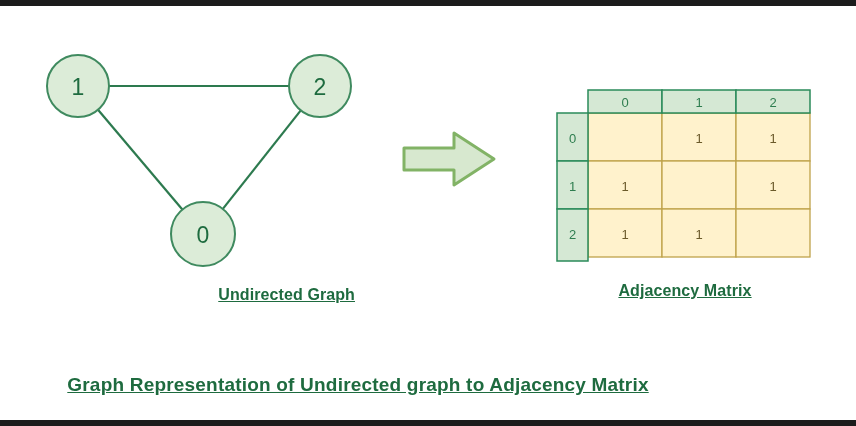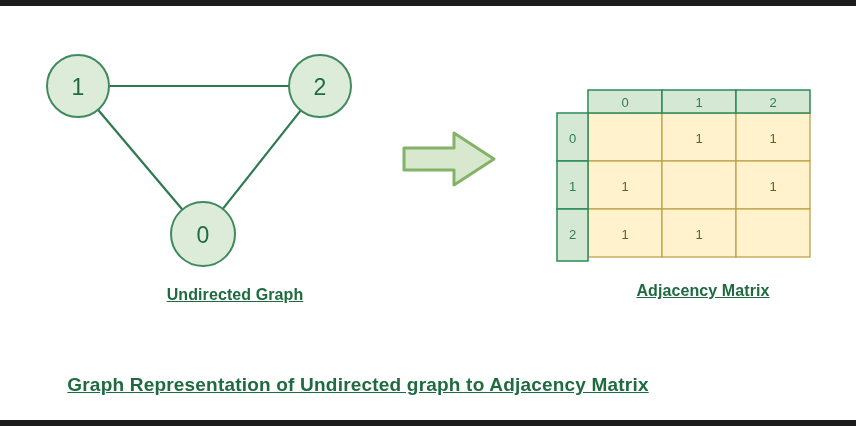--- a/index.html
+++ b/index.html
@@ -46,20 +46,21 @@
     font-size: 16px;
     font-weight: bold;
     color: #1e6b3f;
     text-decoration: underline;
     letter-spacing: 0.1px;
   }
   .graph-caption {
     left: 85px;
     top: 258px;
     width: 240px;
+    text-align: right;
   }
 
   
   #arrow-block {
     position: absolute;
     left: 400px;
     top: 128px;
     width: 100px;
     height: 62px;
   }
@@ -71,21 +72,21 @@
     top: 84px;
     width: 280px;
     height: 220px;
   }
   #matrix-grid {
     position: absolute;
     left: 0;
     top: 0;
   }
   .matrix-caption {
-    left: 45px;
+    left: 27px;
     top: 198px;
     width: 220px;
   }
 
   
   #bottom-title {
     position: absolute;
     left: 0;
     top: 374px;
     width: 716px;

